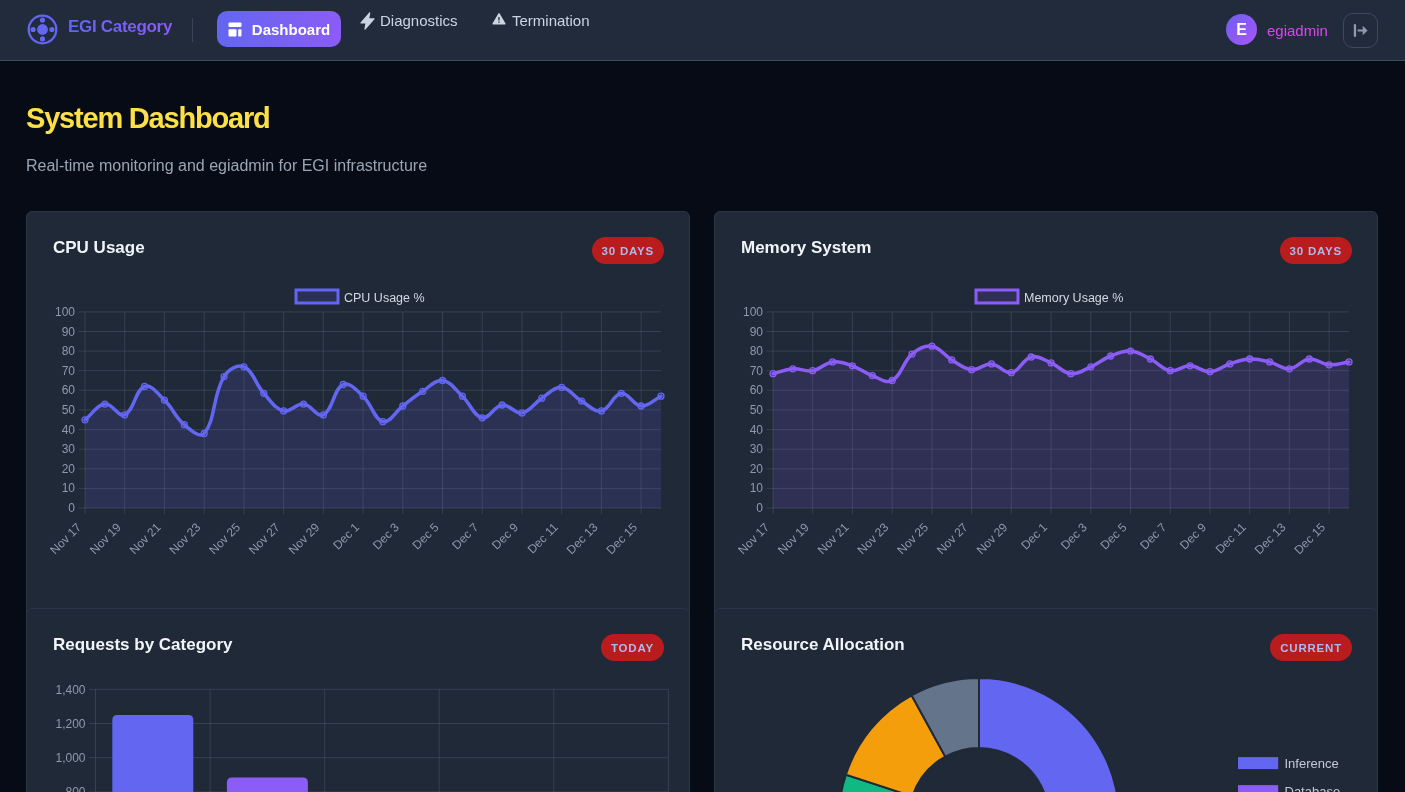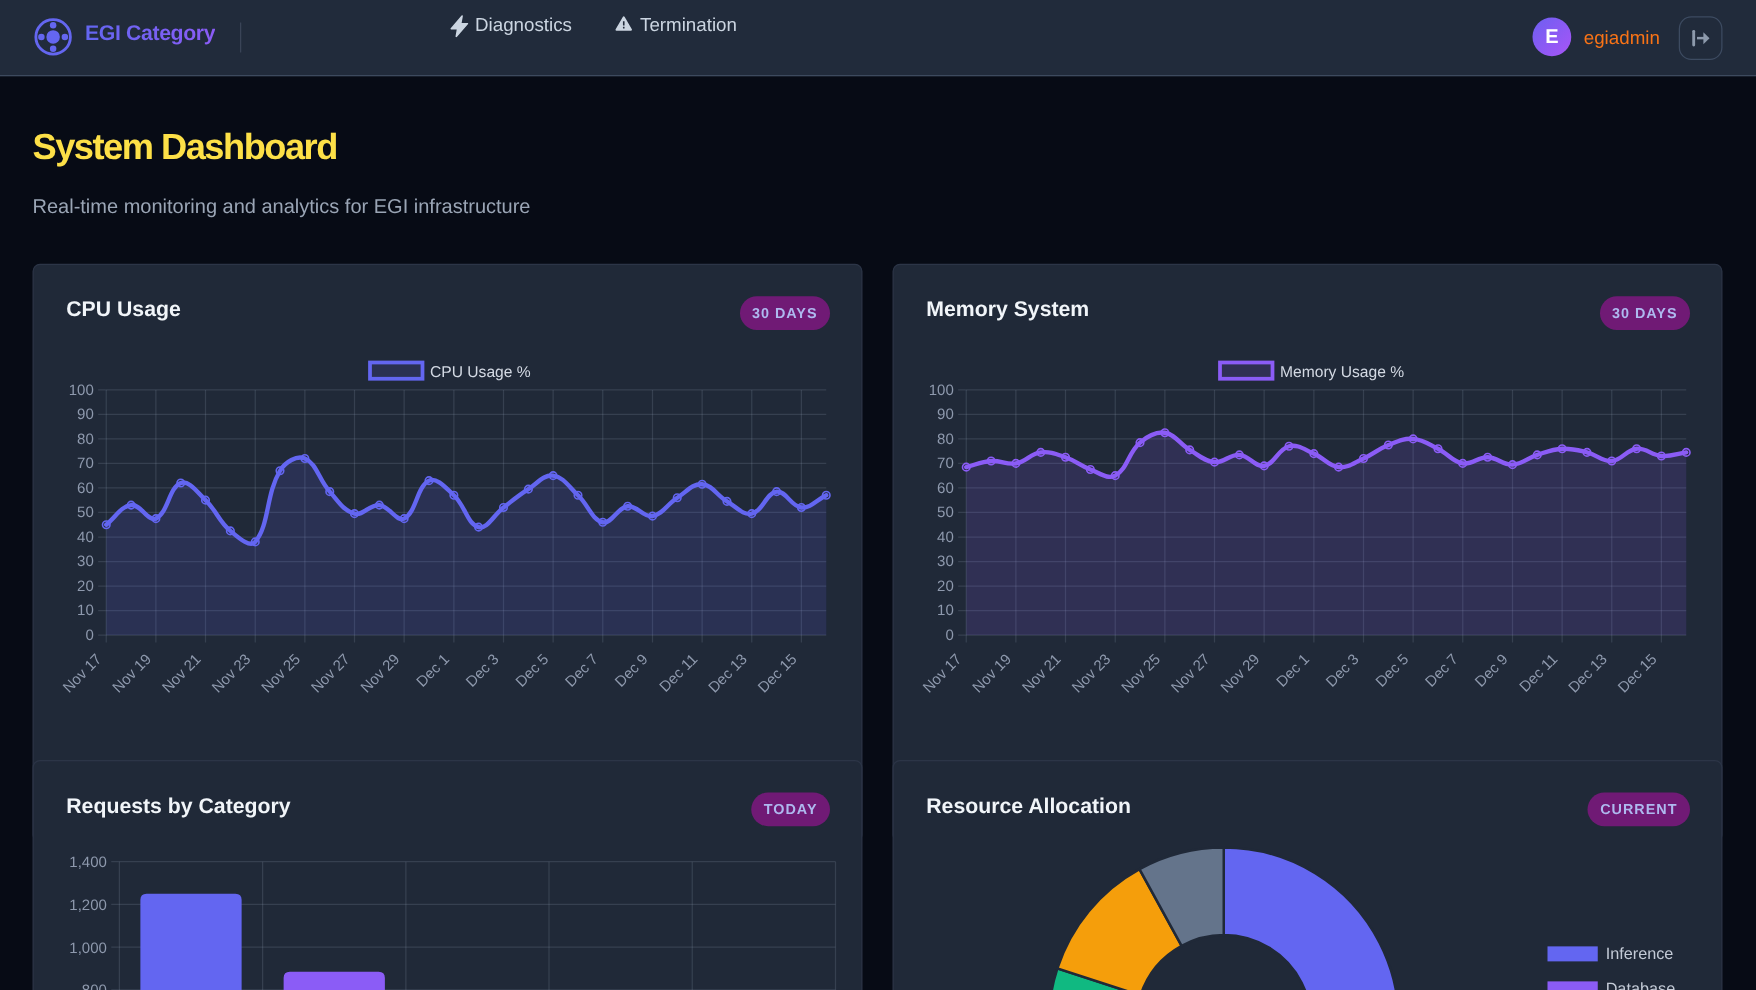--- a/index.html
+++ b/index.html
@@ -2,58 +2,63 @@
 <html><head><meta charset="utf-8"><style>
 *{margin:0;padding:0;box-sizing:border-box}
 html,body{width:1405px;height:792px;overflow:hidden;background:#070b15;font-family:"Liberation Sans",sans-serif}
 .nav{position:absolute;left:0;top:0;width:1405px;height:61px;background:#212b3b;border-bottom:1px solid #3d4a5e}
 .logo{position:absolute;left:27px;top:14px}
 .brand{position:absolute;left:68px;top:17px;font-size:17px;font-weight:bold;background:linear-gradient(90deg,#6366f1,#8b5cf6);-webkit-background-clip:text;background-clip:text;color:transparent;letter-spacing:-0.3px}
 .navdiv{position:absolute;left:192px;top:18px;width:1px;height:24px;background:#3a4457}
 .tabbtn{position:absolute;left:217px;top:11px;width:124px;height:36px;border-radius:10px;background:linear-gradient(90deg,#6366f1,#8b5cf6);color:#fff;font-size:15px;font-weight:600;display:flex;align-items:center;justify-content:center;gap:9px}
 .tab{position:absolute;top:12px;height:36px;color:#cbd5e1;font-size:15px;font-weight:500;display:flex;align-items:flex-start;gap:9px}
 .avatar{position:absolute;left:1226px;top:14px;width:31px;height:31px;border-radius:50%;background:linear-gradient(135deg,#6d5ff1,#a855f7);color:#fff;font-size:16px;font-weight:bold;display:flex;align-items:center;justify-content:center}
-.uname{position:absolute;left:1267px;top:22px;color:#f97316;font-size:15px}
+.uname{position:absolute;left:1267px;top:22px;color:#d946ef;font-size:15px}
 .lgout{position:absolute;left:1343px;top:13px;width:35px;height:35px;border:1px solid #3d4b61;border-radius:10px;display:flex;align-items:center;justify-content:center}
 h1{position:absolute;left:26px;top:102px;font-size:29px;line-height:33px;font-weight:bold;color:#fde047;letter-spacing:-1.2px}
 .sub{position:absolute;left:26px;top:157px;font-size:16px;color:#9aa5b5}
 .card{position:absolute;width:664px;height:463px;background:#202938;border:1px solid #2c3547;border-radius:6px}
 .ct{position:absolute;left:26px;top:26px;font-size:17px;font-weight:bold;color:#f1f5f9}
-.badge{position:absolute;right:25px;top:25px;height:27px;padding:0 10px;border-radius:14px;background:#701a75;color:#aeb9ef;font-size:11.5px;font-weight:bold;letter-spacing:0.8px;display:flex;align-items:center}
+.badge{position:absolute;right:25px;top:25px;height:27px;padding:0 10px;border-radius:14px;background:#b91c1c;color:#aeb9ef;font-size:11.5px;font-weight:bold;letter-spacing:0.8px;display:flex;align-items:center}
 </style></head><body>
 <div class="nav">
 <svg class="logo" width="31" height="31" viewBox="0 0 31 31" fill="none">
 <circle cx="15.5" cy="15.5" r="13.8" stroke="#6466f0" stroke-width="2.3"></circle>
 <circle cx="15.5" cy="15.5" r="5.4" fill="#6466f0"></circle>
 <circle cx="15.5" cy="6.1" r="2.6" fill="#6466f0"></circle>
       <circle cx="15.5" cy="24.9" r="2.6" fill="#6466f0"></circle>
 <circle cx="6.1" cy="15.5" r="2.6" fill="#6466f0"></circle>
       <circle cx="24.9" cy="15.5" r="2.6" fill="#6466f0"></circle>
 </svg>
 <div class="brand">EGI Category</div>
 <div class="navdiv"></div>
+<div class="tabbtn"><svg width="15" height="15" viewBox="0 0 15 15" fill="#fff">
+        <rect x="0.5" y="0.5" width="13" height="4.6" rx="1"></rect>
+        <rect x="0.5" y="7.2" width="8" height="7.3" rx="1"></rect>
+        <rect x="10.2" y="7.2" width="3.3" height="7.3" rx="1"></rect>
+      </svg>Dashboard</div>
 <div class="tab" style="left:360px;gap:5px"><svg width="15" height="18" viewBox="0 0 15 18" fill="#cbd5e1" stroke="#cbd5e1" stroke-width="1.2" stroke-linejoin="round">
         <path d="M9.7 0.8 L1 11 H6.1 L5 17.2 L14 6.9 H8.6 Z"></path>
       </svg>Diagnostics</div>
 <div class="tab" style="left:492px;gap:6px"><svg width="14" height="14" viewBox="0 0 24 24">
         <path d="M12 3.2 22 20.3H2Z" fill="#cbd5e1" stroke="#cbd5e1" stroke-width="2.6" stroke-linejoin="round"></path>
         <path d="M10.9 8.5h2.2v6h-2.2z M10.9 16.2h2.2v2.4h-2.2z" fill="#212b3b"></path>
       </svg>Termination</div>
 <div class="avatar">E</div>
 <div class="uname">egiadmin</div>
 <div class="lgout">
       <svg width="15" height="15" viewBox="0 0 15 15" fill="#8d9aac">
         <rect x="0.8" y="0.9" width="2.3" height="13.2" rx="1.1"></rect>
         <rect x="4.6" y="6.5" width="6.2" height="2"></rect>
         <polygon points="9.7,2.7 14.6,7.5 9.7,12.3"></polygon>
       </svg>
     </div>
 </div>
 <h1>System Dashboard</h1>
-<div class="sub">Real-time monitoring and analytics for EGI infrastructure</div>
+<div class="sub">Real-time monitoring and egiadmin for EGI infrastructure</div>
 <div class="card" style="left:26px;top:211px">
 <div class="ct">CPU Usage</div>
     <div class="badge">30 DAYS</div>
 <svg width="664" height="372" viewBox="0 0 664 372" style="position:absolute;left:0;top:0" fill="none">
       <line x1="57.5" y1="296.0" x2="634.0" y2="296.0" stroke="rgba(148,163,184,0.19)" stroke-width="1"></line>
       <line x1="51.5" y1="296.0" x2="57.5" y2="296.0" stroke="rgba(148,163,184,0.19)" stroke-width="1"></line>
       <text x="48.0" y="300.0" fill="#8e99ad" font-size="12" text-anchor="end" font-family="Liberation Sans, sans-serif">0</text>
       <line x1="57.5" y1="276.4" x2="634.0" y2="276.4" stroke="rgba(148,163,184,0.19)" stroke-width="1"></line>
       <line x1="51.5" y1="276.4" x2="57.5" y2="276.4" stroke="rgba(148,163,184,0.19)" stroke-width="1"></line>
       <text x="48.0" y="280.4" fill="#8e99ad" font-size="12" text-anchor="end" font-family="Liberation Sans, sans-serif">10</text>

